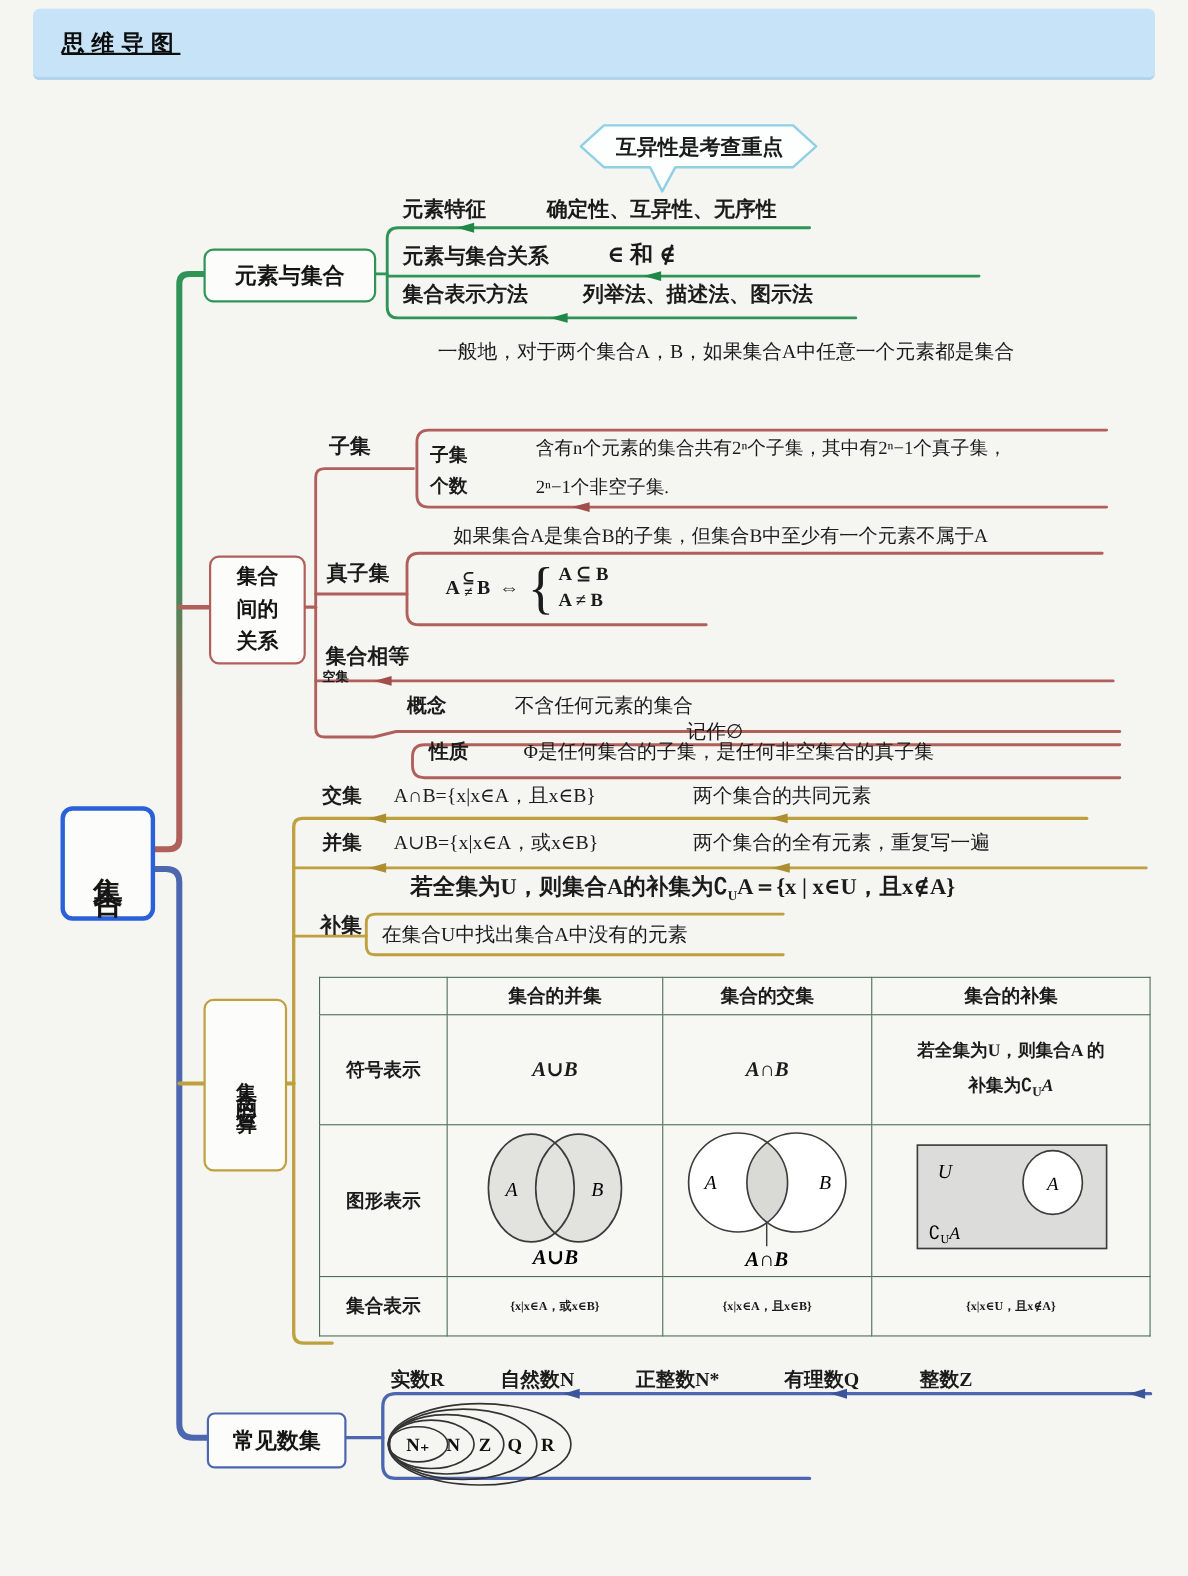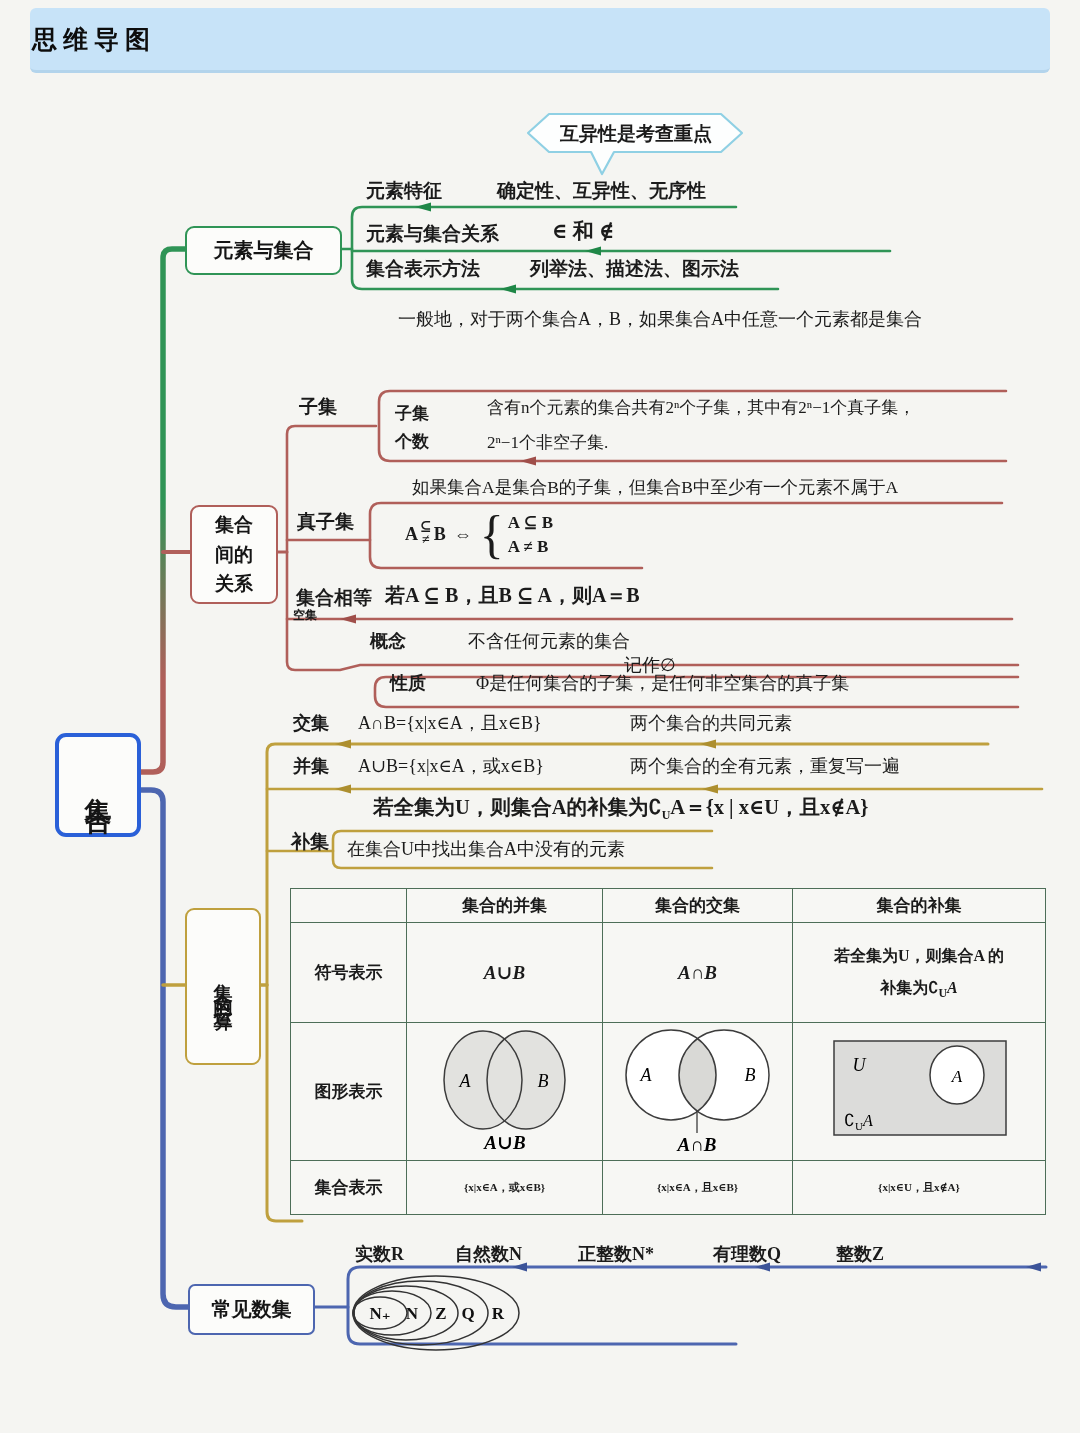--- a/index.html
+++ b/index.html
@@ -10,24 +10,25 @@
     font-family:"Liberation Serif","DejaVu Serif",serif;
     color:#1b1b1b;
   }
   .wires{position:absolute;left:0;top:0;z-index:1;}
   .banner{
     position:absolute; left:30px; top:8px; width:1020px; height:62px;
     background:#c7e3f8; border-radius:6px; border-bottom:3px solid #b3d4ec;
     display:flex; align-items:center; z-index:2;
   }
   .banner-title{
-    margin-left:2px; font-size:25px; font-weight:800; letter-spacing:6px; color:#0d0d0d;
+    margin-left:26px; font-size:21px; font-weight:800; letter-spacing:6px; color:#0d0d0d;
     font-family:"Liberation Sans","DejaVu Sans",sans-serif;
-  }
-  .t{position:absolute; white-space:nowrap; z-index:3; line-height:1.25;text-align:center;}
+    text-decoration:underline;
+  }
+  .t{position:absolute; white-space:nowrap; z-index:3; line-height:1.25;}
   .lbl{font-weight:700;}
   .v{font-weight:600;}
   .node{
     position:absolute; z-index:3; background:#fcfcfa;
     display:flex; align-items:center; justify-content:center; text-align:center;
     font-weight:700; color:#151515;
   }
   .node-root{
     left:55px; top:733px; width:78px; height:96px;
     border:4.5px solid #2a60d8; border-radius:11px; font-size:27px;
@@ -219,21 +220,20 @@
     <span>B</span>
     <span style="margin-left:8px">⇔</span>
     <span class="brace">{</span>
     <span class="cases">
       <span>A ⊆ B</span>
       <span>A ≠ B</span>
     </span>
   </div>
 
   <span class="t lbl" style="left:296px;top:586px;font-size:19px">集合相等</span>
-  <span class="t" style="left:385px;top:583px;font-size:20px;font-weight:700">若A ⊆ B，且B ⊆ A，则A＝B</span>
 
   <span class="t lbl" style="left:293px;top:608px;font-size:12px">空集</span>
   <span class="t v" style="left:370px;top:630px;font-size:18px">概念</span>
   <span class="t" style="left:468px;top:630px;font-size:18px">不含任何元素的集合</span>
   <span class="t" style="left:624px;top:654px;font-size:18px">记作∅</span>
   <span class="t v" style="left:390px;top:672px;font-size:18px">性质</span>
   <span class="t" style="left:476px;top:672px;font-size:18px">Φ是任何集合的子集，是任何非空集合的真子集</span>
 
   <span class="t lbl" style="left:293px;top:712px;font-size:18px">交集</span>
   <span class="t" style="left:358px;top:712px;font-size:18px">A∩B={x|x∈A，且x∈B}</span>

